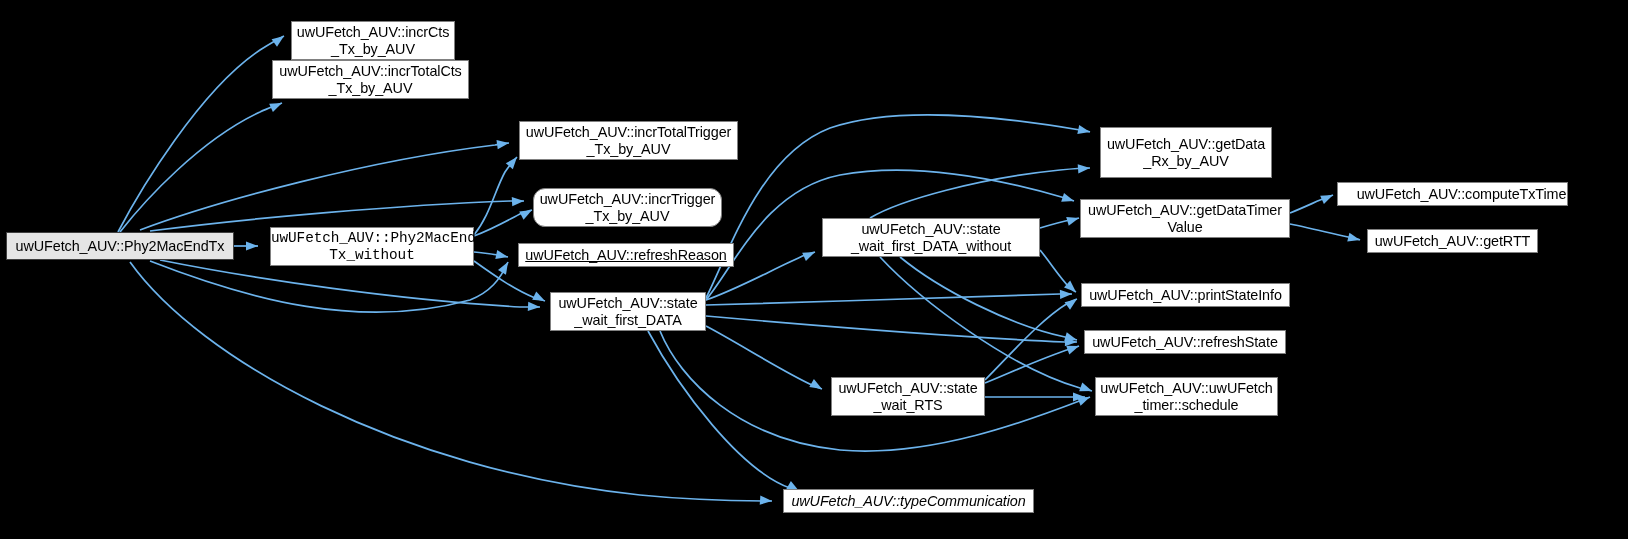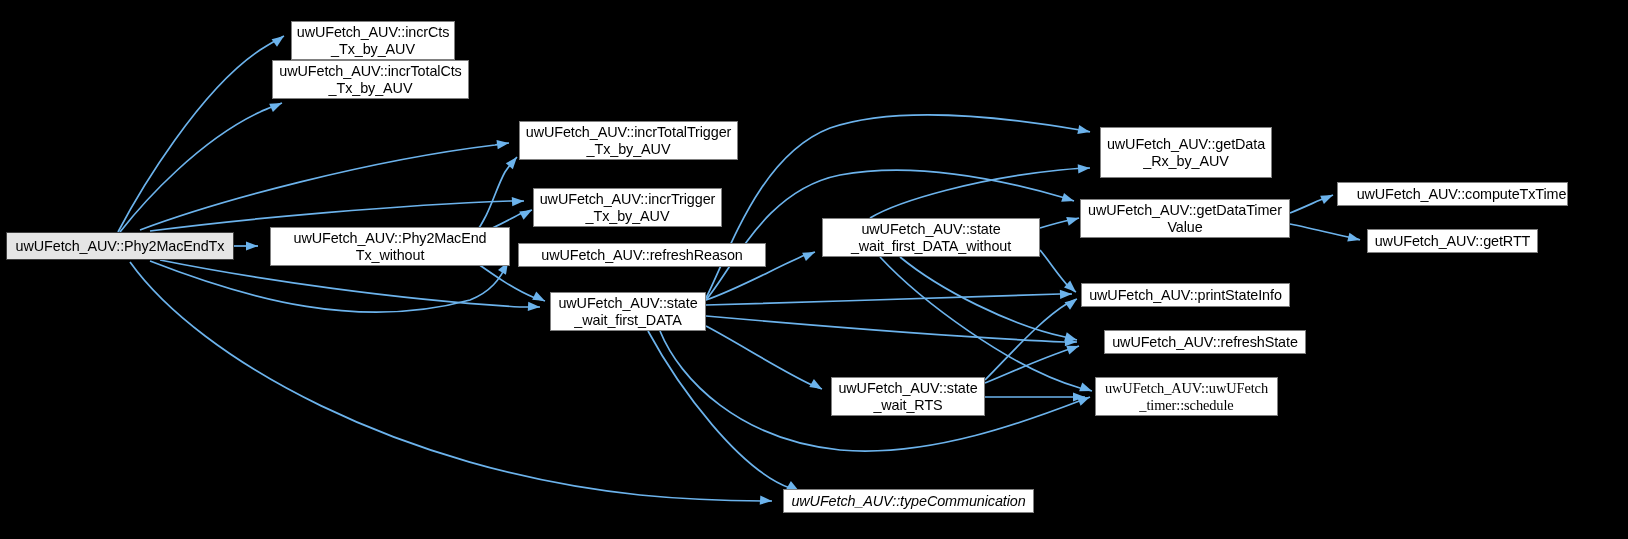--- a/index.html
+++ b/index.html
@@ -119,38 +119,38 @@
         <polygon points="0,0 -12,-4.6 -12,4.6" fill="#6cb3ec" transform="translate(1333,195) rotate(-24)"></polygon>
         <polygon points="0,0 -12,-4.6 -12,4.6" fill="#6cb3ec" transform="translate(1360,240) rotate(14)"></polygon>
       </g>
   </svg>
   <div id="nodes">
       <div class="node root" style="left: 6px; top: 232px; width: 228px; height: 28px;"><span class="node-label">uwUFetch_AUV::Phy2MacEndTx</span></div>
       <div class="node" style="left: 291px; top: 3px; width: 164px; height: 39px; margin-top: 18px;"><span class="node-label">uwUFetch_AUV::incrCts
 _Tx_by_AUV</span></div>
       <div class="node" style="left: 272px; top: 60px; width: 197px; height: 39px;"><span class="node-label">uwUFetch_AUV::incrTotalCts
 _Tx_by_AUV</span></div>
-      <div class="node" style="left: 270px; top: 227px; width: 240px; height: 39px;"><span class="node-label">uwUFetch_AUV::Phy2MacEnd
+      <div class="node" style="left: 270px; top: 227px; width: 204px; height: 39px; font-family: Liberation Mono, monospace;"><span class="node-label">uwUFetch_AUV::Phy2MacEnd
 Tx_without</span></div>
       <div class="node" style="left: 519px; top: 121px; width: 219px; height: 39px;"><span class="node-label">uwUFetch_AUV::incrTotalTrigger
 _Tx_by_AUV</span></div>
-      <div class="node" style="left: 533px; top: 188px; width: 189px; height: 39px;"><span class="node-label">uwUFetch_AUV::incrTrigger
+      <div class="node" style="left: 533px; top: 188px; width: 189px; height: 39px; border-radius: 12px;"><span class="node-label">uwUFetch_AUV::incrTrigger
 _Tx_by_AUV</span></div>
-      <div class="node" style="left: 518px; top: 243px; width: 248px; height: 24px;"><span class="node-label">uwUFetch_AUV::refreshReason</span></div>
+      <div class="node" style="left: 518px; top: 243px; width: 216px; height: 24px; text-decoration: underline;"><span class="node-label">uwUFetch_AUV::refreshReason</span></div>
       <div class="node" style="left: 550px; top: 292px; width: 156px; height: 39px;"><span class="node-label">uwUFetch_AUV::state
 _wait_first_DATA</span></div>
       <div class="node" style="left: 822px; top: 218px; width: 218px; height: 39px;"><span class="node-label">uwUFetch_AUV::state
 _wait_first_DATA_without</span></div>
       <div class="node" style="left: 1100px; top: 127px; width: 172px; height: 51px;"><span class="node-label">uwUFetch_AUV::getData
 _Rx_by_AUV</span></div>
       <div class="node" style="left: 1080px; top: 199px; width: 210px; height: 39px;"><span class="node-label">uwUFetch_AUV::getDataTimer
 Value</span></div>
       <div class="node" style="left: 1337px; top: 182px; width: 231px; height: 24px; padding-left: 18px;"><span class="node-label">uwUFetch_AUV::computeTxTime</span></div>
       <div class="node" style="left: 1367px; top: 229px; width: 171px; height: 24px; justify-content: flex-end;"><span class="node-label">uwUFetch_AUV::getRTT</span></div>
       <div class="node" style="left: 1081px; top: 283px; width: 209px; height: 24px;"><span class="node-label">uwUFetch_AUV::printStateInfo</span></div>
-      <div class="node" style="left: 1084px; top: 330px; width: 202px; height: 24px; margin-left: 20px;"><span class="node-label">uwUFetch_AUV::refreshState</span></div>
-      <div class="node" style="left: 1095px; top: 377px; width: 183px; height: 39px; font-family: Liberation Serif, serif;"><span class="node-label">uwUFetch_AUV::uwUFetch
+      <div class="node" style="left: 1084px; top: 330px; width: 202px; height: 24px;"><span class="node-label">uwUFetch_AUV::refreshState</span></div>
+      <div class="node" style="left: 1095px; top: 377px; width: 183px; height: 39px;"><span class="node-label">uwUFetch_AUV::uwUFetch
 _timer::schedule</span></div>
       <div class="node" style="left: 831px; top: 377px; width: 154px; height: 39px;"><span class="node-label">uwUFetch_AUV::state
 _wait_RTS</span></div>
       <div class="node" style="left: 783px; top: 489px; width: 251px; height: 24px; font-style: italic;"><span class="node-label">uwUFetch_AUV::typeCommunication</span></div>
     </div>
 </div>
 
 </body></html>

